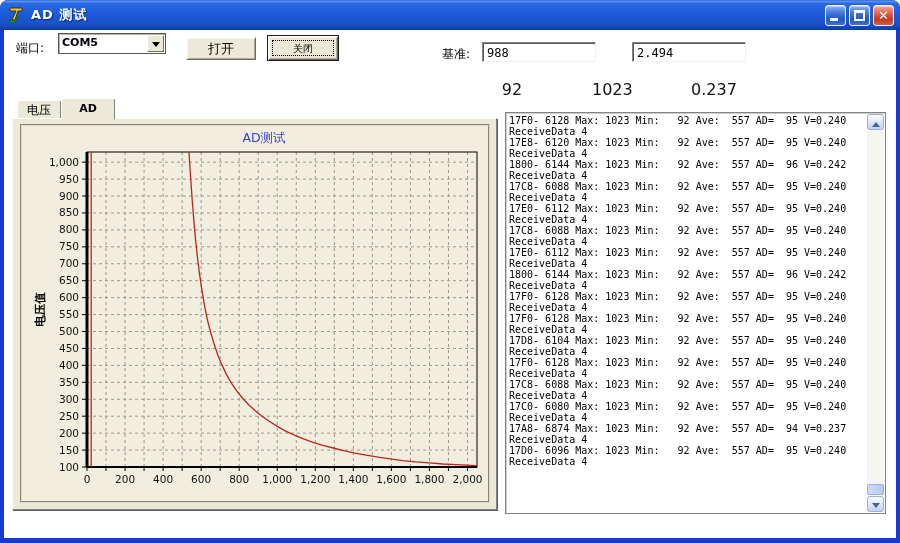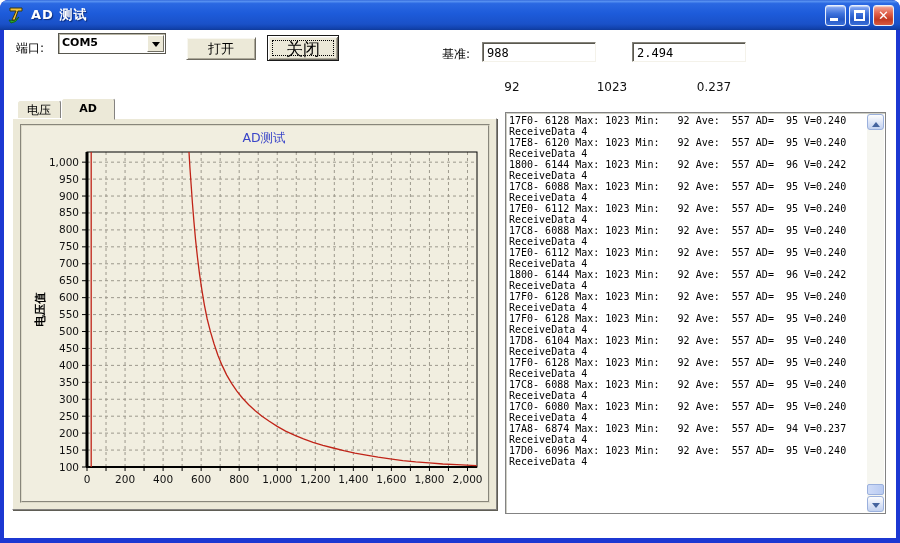--- a/index.html
+++ b/index.html
@@ -36,28 +36,28 @@
     border:4px solid transparent;border-top:5px solid #000;}
 
   
   .push-btn{position:absolute;background:#ECE9D8;font-size:13px;color:#000;text-align:center;
     border:1px solid;border-color:#fff #6d6a60 #6d6a60 #fff;
     box-shadow:inset 1px 1px 0 #f8f7f1,inset -1px -1px 0 #aca899;cursor:default;}
   #open-btn{left:182px;top:7px;width:70px;height:23px;line-height:21px;}
   #close-btn{left:263px;top:5px;width:72px;height:26px;border:1px solid #1a1a1a;
     box-shadow:inset 1px 1px 0 #fff,inset -1px -1px 0 #6d6a60,inset 2px 2px 0 #f3f1e9,inset -2px -2px 0 #aca899;}
   #close-btn .focus{position:absolute;left:4px;top:4px;right:4px;bottom:4px;border:1px dotted #000;
-    font-size:17px;line-height:16px;}
+    font-size:10px;line-height:16px;}
 
   
   .edit{position:absolute;width:114px;height:20px;background:#fff;border:1px solid #84827a;
     border-bottom-color:#f4f2ea;border-right-color:#f4f2ea;box-shadow:inset 1px 1px 0 #5a584f;
     font-family:"DejaVu Sans Mono",monospace;font-size:12px;color:#000;padding:2px 3px 0 4px;outline:none;}
 
-  .stat{position:absolute;font-size:12px;color:#111;text-align:center;}
+  .stat{position:absolute;font-size:16px;color:#111;text-align:center;}
 
   
   .tab{position:absolute;font-size:12px;text-align:center;background:#ECE9D8;
     border:1px solid;border-color:#fff #848280 #ECE9D8 #fff;border-radius:3px 3px 0 0;}
   #tab-voltage{left:13px;top:70px;width:44px;height:19px;line-height:18px;z-index:1;border-bottom:1px solid #848280;}
   #tab-ad{left:57px;top:68px;width:54px;height:22px;line-height:20px;z-index:3;font-size:11px;font-weight:bold;}
   #tab-page{position:absolute;left:8px;top:88px;width:485px;height:392px;background:#ECE9D8;z-index:2;
     border:1px solid;border-color:#fff #848280 #848280 #fff;box-shadow:1px 1px 0 #5f5d55;}
 
   

